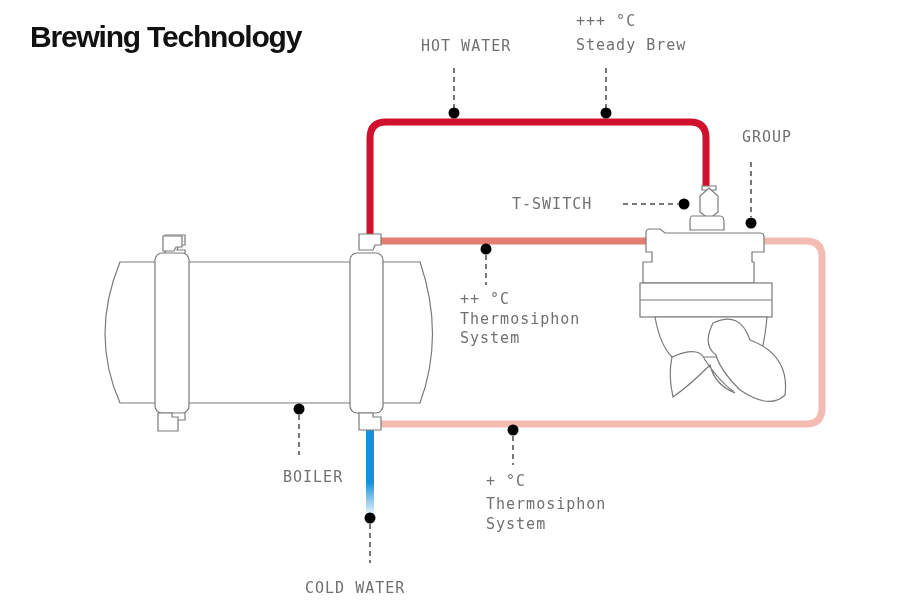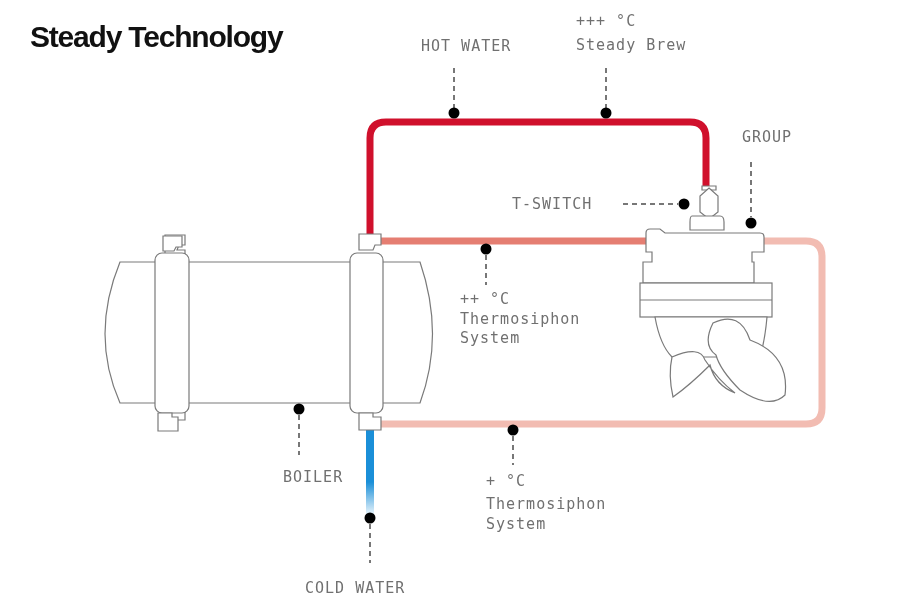--- a/index.html
+++ b/index.html
@@ -11,21 +11,21 @@
   }
   svg { position: absolute; left: 0; top: 0; }
   .lbl { font-family: "DejaVu Sans Mono", monospace; font-size: 15px; fill: #707070; letter-spacing: 1px; }
   .outline { fill: #ffffff; stroke: #7a7a7a; stroke-width: 1.2; }
   .leader { stroke: #777777; stroke-width: 2; stroke-dasharray: 5 4; fill: none; }
   .dot { fill: #000000; }
 </style>
 </head>
 <body>
 
-<h1 class="title">Steady Technology</h1>
+<h1 class="title">Brewing Technology</h1>
 
 <svg width="915" height="615" viewBox="0 0 915 615">
   <defs>
     <linearGradient id="coldGrad" x1="0" y1="0" x2="0" y2="1">
       <stop offset="0" stop-color="#1a8fd8"></stop>
       <stop offset="0.6" stop-color="#1a8fd8"></stop>
       <stop offset="1" stop-color="#ffffff"></stop>
     </linearGradient>
   </defs>
 

